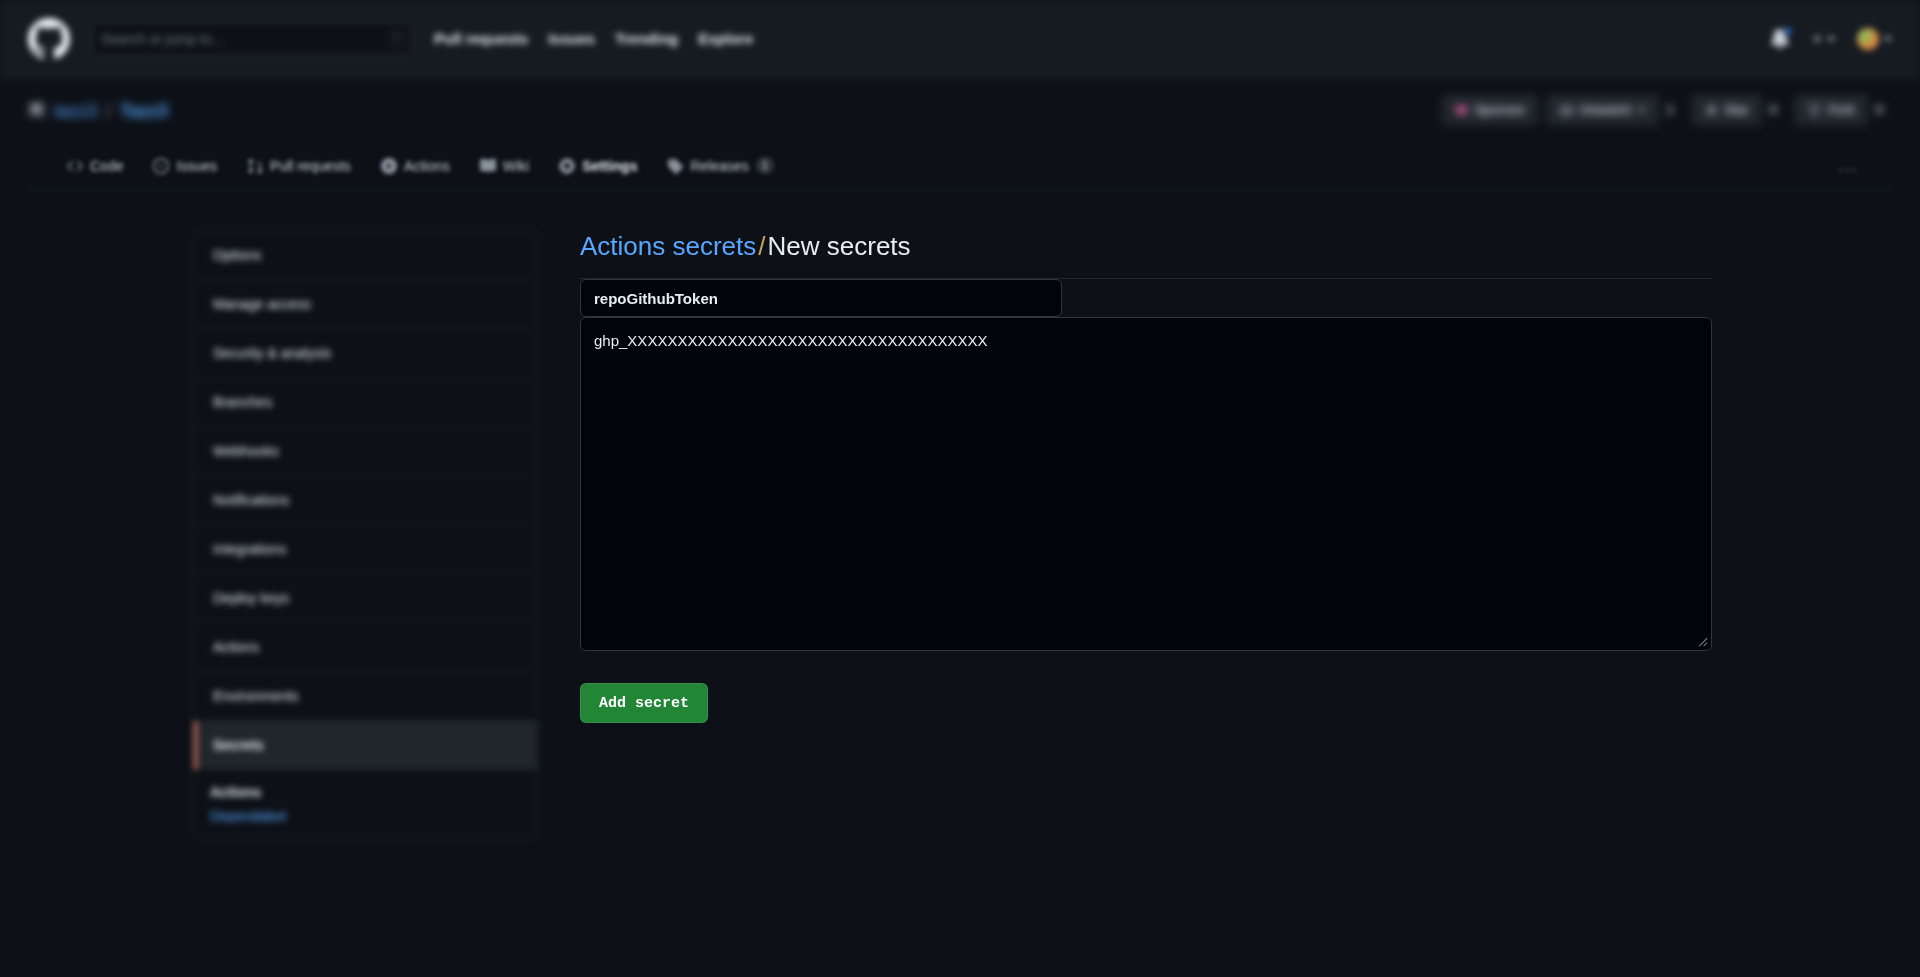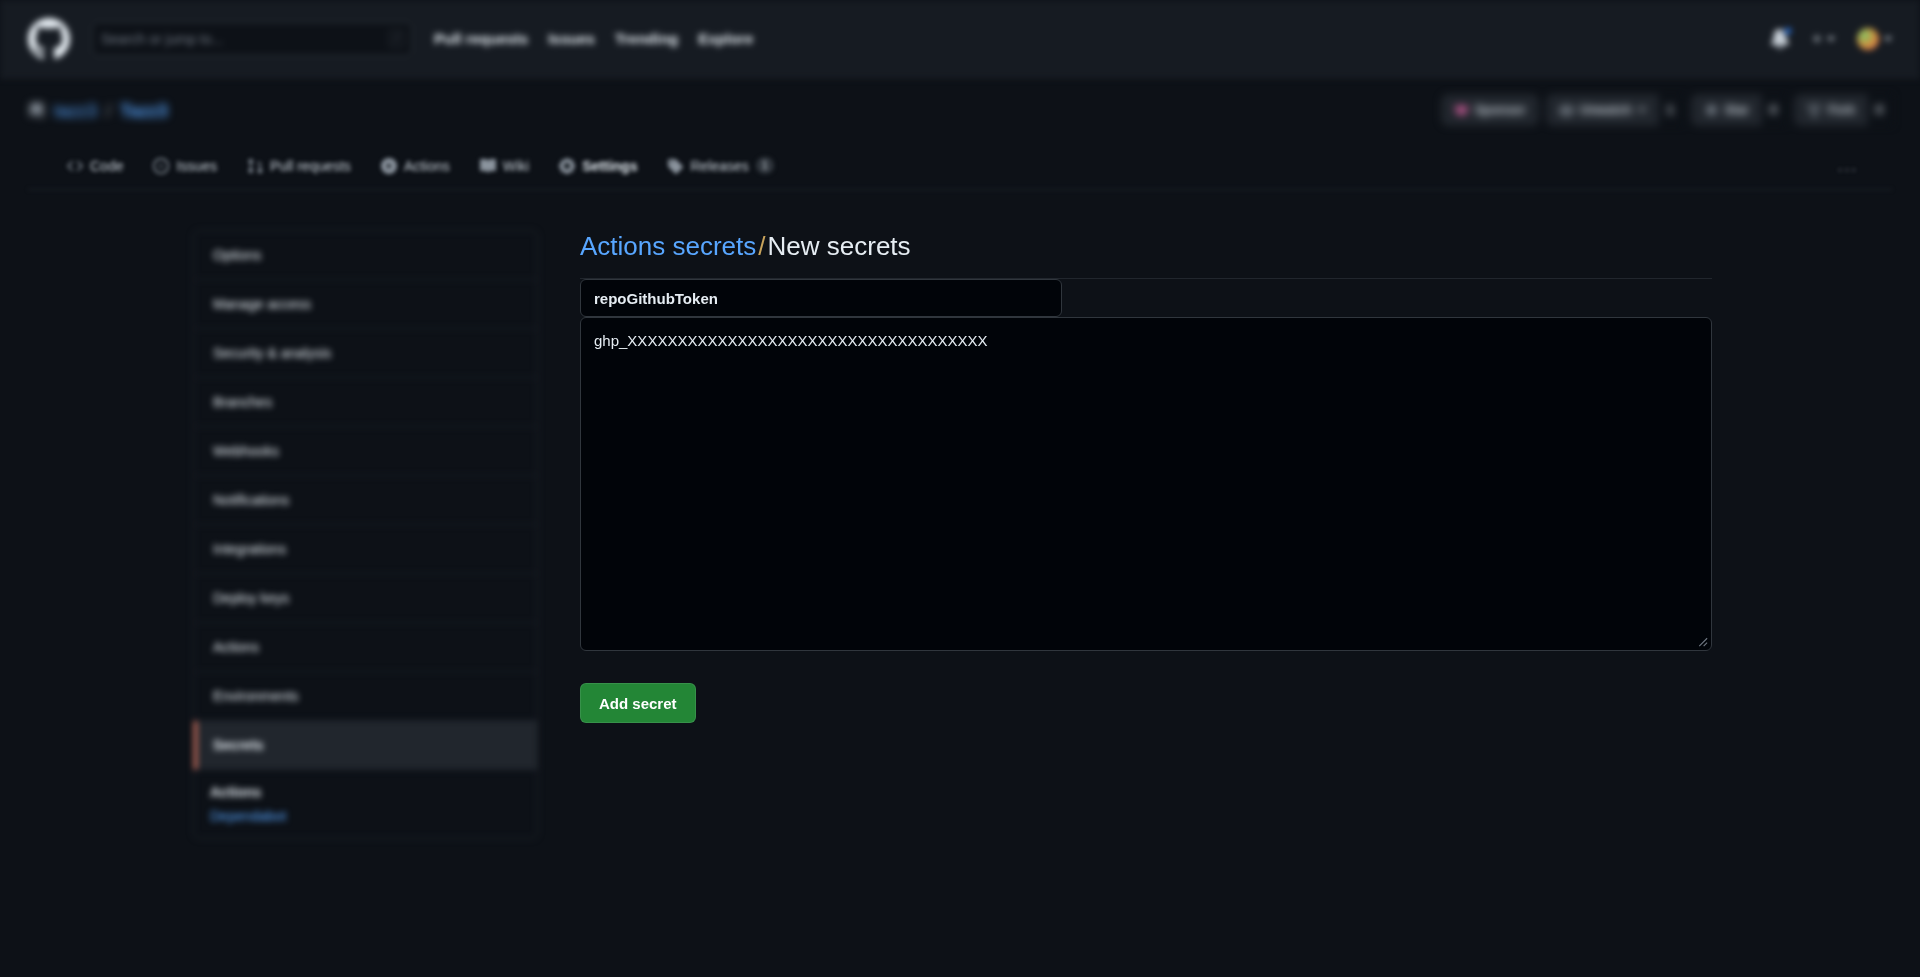--- a/index.html
+++ b/index.html
@@ -219,21 +219,21 @@
 
   .btn-primary {
     margin-top: 32px;
     background: #238636;
     border: 1px solid rgba(240,246,252,0.1);
     border-radius: 6px;
     color: #ffffff;
     font-size: 15px; font-weight: bold;
     height: 40px; padding: 0 18px;
     display: inline-flex; align-items: center;
-    font-family: Liberation Sans, sans-serif;
+    font-family: Liberation Mono, monospace;
   }
 
   .wrap { position: relative; width: 1920px; height: 977px; }
 </style>
 </head>
 <body>
 
 <div class="wrap">
 
   <div class="gh-header blur-md">

